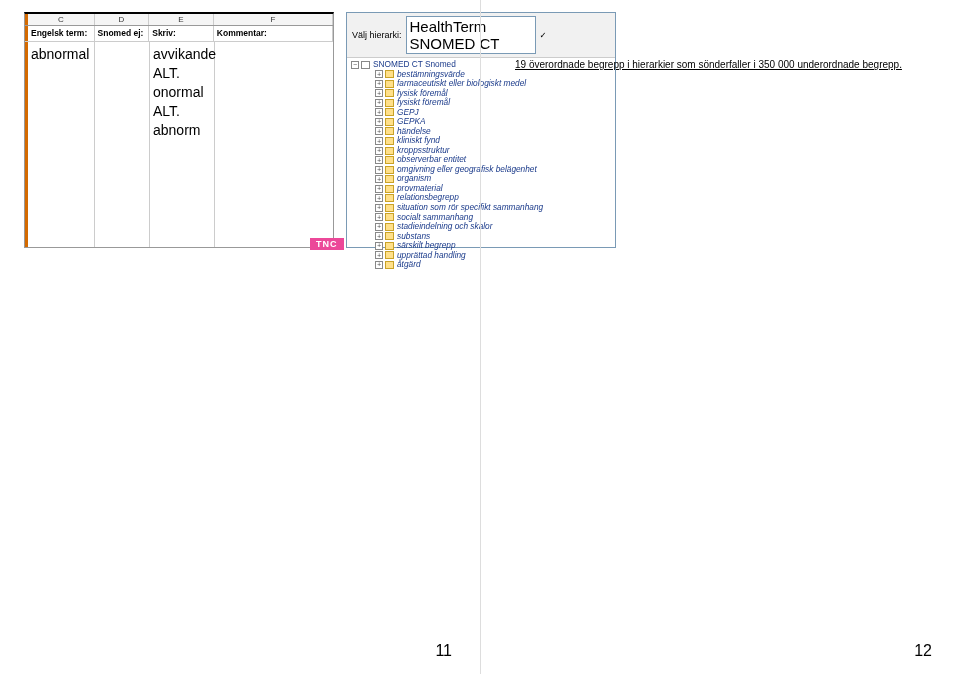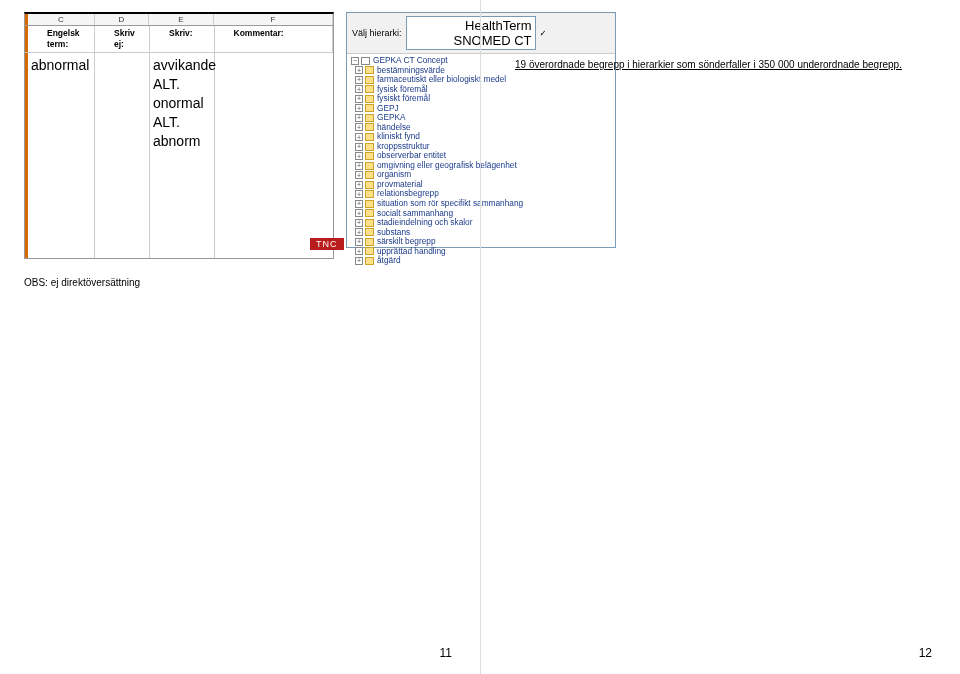--- a/index.html
+++ b/index.html
@@ -10,69 +10,69 @@
 
     
     .excel-table { border: 1px solid #999; border-top: 2px solid #000; font-size: 9px; width: 310px; }
     .excel-header { display: flex; border-bottom: 1px solid #999; background: #f5f5f5; }
     .excel-header .colhead { border-right: 1px solid #ccc; text-align: center; font-size: 8px; padding: 1px 0; color: #333; }
     .col-c { width: 70px; border-left: 3px solid #d46a00; }
     .col-d { width: 55px; }
     .col-e { width: 65px; }
     .col-f { width: 120px; }
     .excel-row { display: flex; border-bottom: 1px solid #ccc; }
-    .excel-row .cell { border-right: 1px solid #ccc; padding: 2px 19px; font-size: 8.5px; line-height: 1.3; }
+    .excel-row .cell { border-right: 1px solid #ccc; padding: 2px 3px; font-size: 8.5px; line-height: 1.3; }
     .excel-row.labelrow .cell { font-weight: bold; }
     .excel-body { height: 205px; display: flex; }
     .excel-body .cell { border-right: 1px solid #ccc; padding: 3px; font-size: 14px; line-height: 1.35; }
     .note { font-size: 10px; margin-top: 18px; }
 
     
     .tree-panel { border: 1px solid #7a9ab5; width: 270px; height: 236px; background: #fff; }
     .tree-panel-top { background: #f1f1f1; padding: 3px 5px; font-size: 9px; border-bottom: 1px solid #ccc; display:flex; align-items:center; gap:4px;}
-    .tree-select { border: 1px solid #7a9ab5; background: #fff; padding: 1px 3px; font-size: 13px; flex: 0 0 130px; display:inline-block;text-align:right;}
+    .tree-select { border: 1px solid #7a9ab5; background: #fff; padding: 1px 3px; font-size: 15px; flex: 0 0 130px; display:inline-block;}
     .tree-ok { font-size: 8.5px;}
     .tree-body { padding: 2px 4px; font-size: 8.3px; line-height: 1.15; }
     .tree-line { display: flex; align-items: center; white-space: nowrap; }
     .tree-line .exp { width: 8px; height: 8px; border: 1px solid #888; display: inline-flex; align-items: center; justify-content: center; font-size: 7px; margin-right: 2px; color:#555; background:#fff; line-height:1;}
     .tree-line .folder { width: 9px; height: 8px; background: #ffe08a; border: 1px solid #c9a227; margin-right: 3px; display:inline-block;}
     .tree-line.root .folder { background: #fff; border:1px solid #888;}
     .tree-line .txt { color: #1a3a8a; }
-    .sub { margin-left: 4px; }
-    .tnc-badge { position: absolute; bottom: 445px; left: 319px; background: #b91c1c; color: #fff; font-size: 9px; font-weight: normal; padding: 1px 6px; letter-spacing: 1px;}
+    .sub { margin-left: 24px; font-style: italic; }
+    .tnc-badge { position: absolute; bottom: 445px; left: 319px; background: #ec4899; color: #fff; font-size: 9px; font-weight: bold; padding: 1px 6px; letter-spacing: 1px;}
 
     .top-row { display: flex; gap: 12px; align-items: flex-start; }
 
     
     .side-text { font-size: 10px; line-height: 1.4; margin-top: 46px; padding-left: 10px; padding-right: 20px; text-decoration: underline; }
     .side-text p { margin-bottom: 10px; }
     .side-text .q { font-weight: bold; margin-top: 6px; }
 
-    .pagenum { position: absolute; bottom: 14px; font-size: 12px; }
+    .pagenum { position: absolute; bottom: 14px; font-size: 16px; }
     .pagenum.left { right: 28px; }
     .pagenum.right { right: 28px; }
   </style>
 </head>
 <body>
 
 <div class="page-container">
 
   <div class="slide">
     <div class="top-row">
 
       <div class="excel-table">
         <div class="excel-header">
           <div class="colhead col-c">C</div>
           <div class="colhead col-d">D</div>
           <div class="colhead col-e">E</div>
           <div class="colhead col-f">F</div>
         </div>
         <div class="excel-row labelrow">
           <div class="cell col-c">Engelsk term:</div>
-          <div class="cell col-d">Skriv ej:</div>
+          <div class="cell col-d">Snomed ej:</div>
           <div class="cell col-e">Skriv:</div>
           <div class="cell col-f">Kommentar:</div>
         </div>
         <div class="excel-body">
           <div class="cell col-c">abnormal</div>
           <div class="cell col-d"></div>
           <div class="cell col-e">avvikande ALT. onormal ALT. abnorm</div>
         </div>
       </div>
 
@@ -80,21 +80,21 @@
         <div class="tree-panel">
           <div class="tree-panel-top">
             <span>Välj hierarki:</span>
             <span class="tree-select">HealthTerm SNOMED CT</span>
             <span class="tree-ok">✓</span>
           </div>
           <div class="tree-body">
             <div class="tree-line root">
               <span class="exp">−</span>
               <span class="folder"></span>
-              <span class="txt">GEPKA CT Concept</span>
+              <span class="txt">SNOMED CT Snomed</span>
             </div>
             <div class="sub" id="tree-items">
                 <div class="tree-line">
                   <span class="exp">+</span>
                   <span class="folder"></span>
                   <span class="txt">bestämningsvärde</span>
                 </div>
                 <div class="tree-line">
                   <span class="exp">+</span>
                   <span class="folder"></span>
@@ -195,21 +195,20 @@
                   <span class="folder"></span>
                   <span class="txt">åtgärd</span>
                 </div>
               </div>
           </div>
         </div>
         <div class="tnc-badge" style="position:absolute; left:-36px; bottom:-2px;">TNC</div>
       </div>
     </div>
 
-    <div class="note">OBS: ej direktöversättning</div>
     <div class="pagenum left">11</div>
   </div>
 
   <div class="slide slide-divider">
     <div class="side-text">
       <p>19 överordnade begrepp i hierarkier som sönderfaller i 350 000 underordnade begrepp.</p>
     </div>
     <div class="pagenum right">12</div>
   </div>
 </div>

